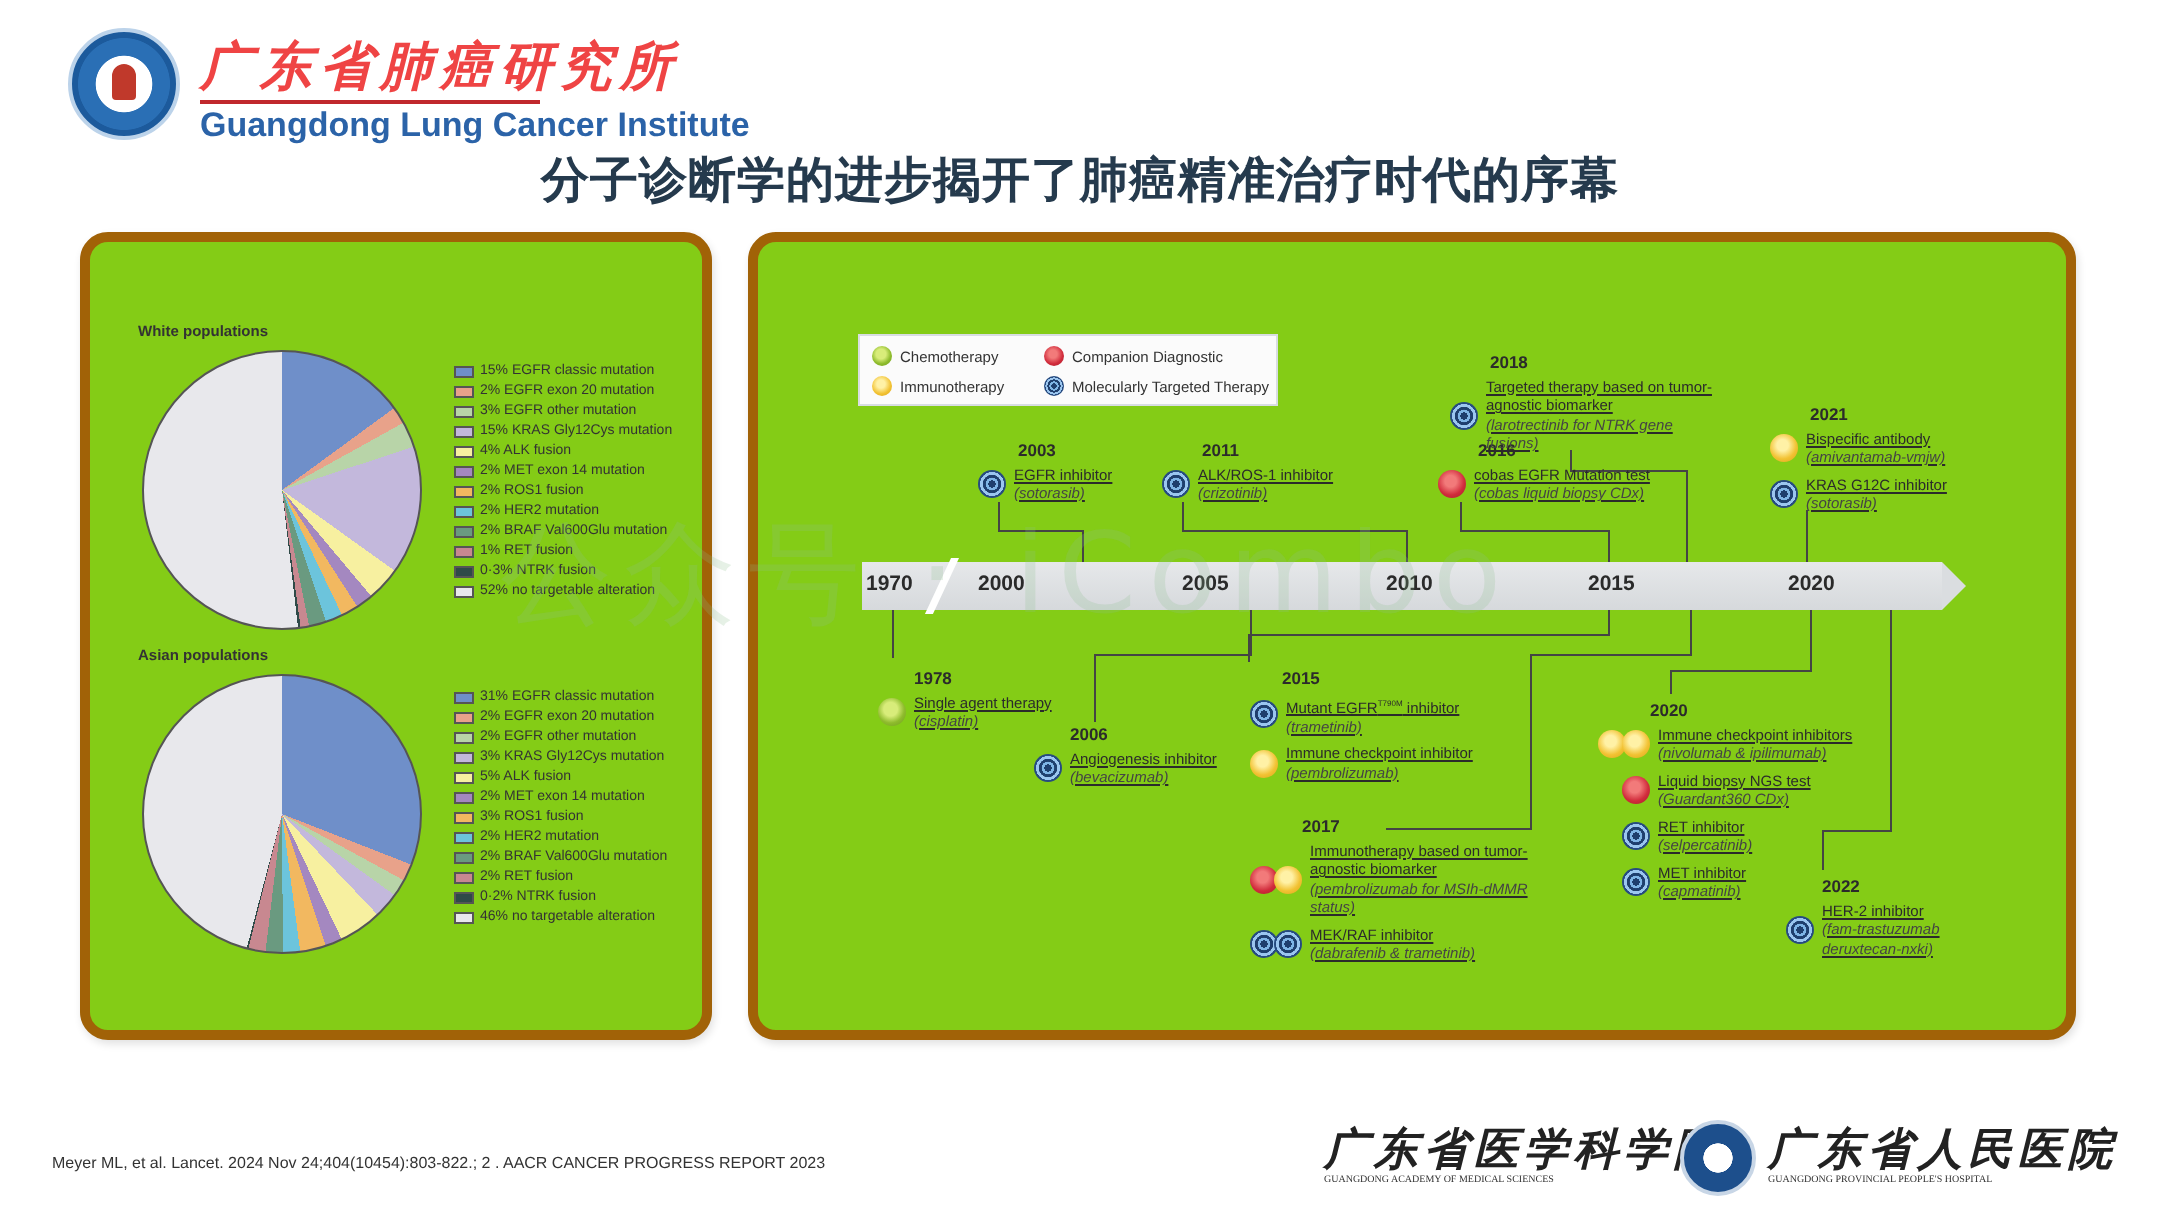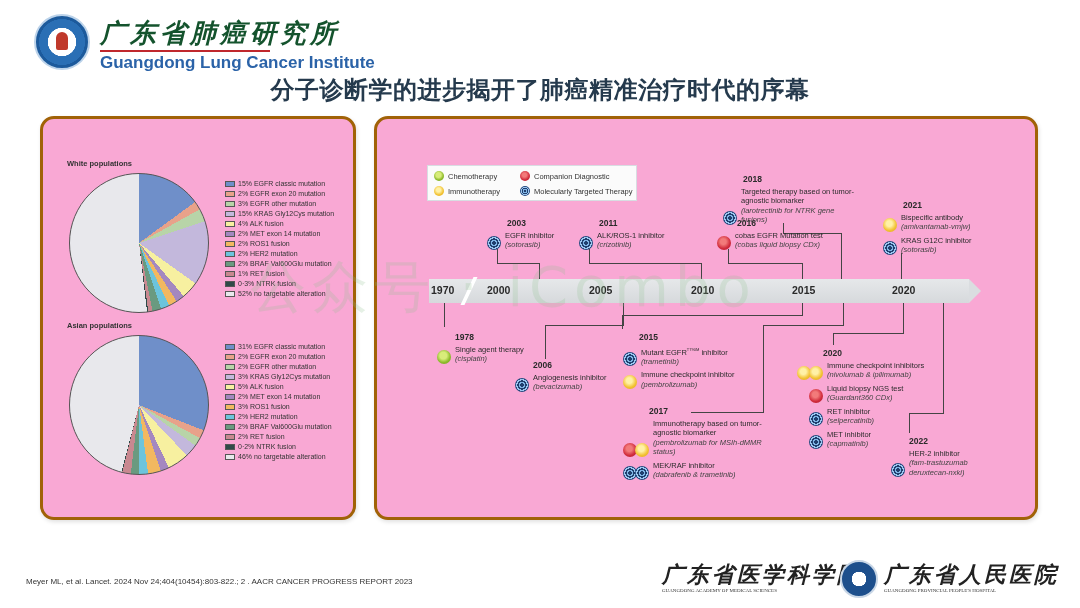--- a/index.html
+++ b/index.html
@@ -6,29 +6,29 @@
   html, body { width: 1080px; height: 608px; background: #ffffff; overflow: hidden; }
   body { position: relative; font-family: "Liberation Sans", sans-serif; color: #222; }
 
   
   .logo { position: absolute; left: 34px; top: 14px; width: 56px; height: 56px; border-radius: 50%;
           background: radial-gradient(circle at 50% 50%, #fff 0 38%, #2a6fb5 39% 62%, #1c5a9c 63% 100%);
           border: 2px solid #bcd3ea; }
   .logo .inner { position: absolute; left: 18px; top: 14px; width: 16px; height: 22px; border-radius: 8px 8px 4px 4px;
           background: #c0392b; border: 2px solid #fff; }
   .inst-cn { position: absolute; left: 100px; top: 16px; font-family: "DejaVu Serif", serif; font-style: italic;
-             font-size: 26px; font-weight: bold; color: #14532d; letter-spacing: 4px; }
+             font-size: 26px; font-weight: bold; color: #ef4444; letter-spacing: 4px; }
   .inst-rule { position: absolute; left: 100px; top: 50px; width: 170px; height: 2px; background: #c0282d; }
   .inst-en { position: absolute; left: 100px; top: 53px; font-size: 17px; font-weight: bold; color: #2b63a8; }
 
   .page-title { position: absolute; left: 0; width: 1080px; top: 74px; text-align: center;
                 font-family: "DejaVu Sans", sans-serif; font-weight: bold; font-size: 24px; color: #253a4d; letter-spacing: 0.5px; }
 
   
-  .panel { position: absolute; border: 3px solid #a16207; border-radius: 14px; background: #f9a8d4;
+  .panel { position: absolute; border: 5px solid #a16207; border-radius: 14px; background: #84cc16;
            box-shadow: 1px 2px 4px rgba(0,0,0,0.12); }
   .panel-left { left: 40px; top: 116px; width: 316px; height: 404px; }
   .panel-right { left: 374px; top: 116px; width: 664px; height: 404px; }
 
   
   .pie-title { position: absolute; font-size: 7.5px; font-weight: bold; color: #333; }
   .pie { position: absolute; width: 140px; height: 140px; border-radius: 50%; border: 1px solid #555; }
   .legend { position: absolute; font-size: 7px; color: #333; line-height: 10px; }
   .legend-row { display: flex; align-items: center; height: 10px; white-space: nowrap; }
   .legend-swatch { width: 10px; height: 6px; border: 1px solid #555; margin-right: 3px; flex: none; }
@@ -45,21 +45,21 @@
 
   .axis { position: absolute; left: 52px; top: 160px; width: 540px; height: 24px;
           background: linear-gradient(#e6e8ea, #d6d9dc); }
   .axis-arrow { position: absolute; left: 592px; top: 160px; width: 0; height: 0;
                 border-top: 12px solid transparent; border-bottom: 12px solid transparent; border-left: 12px solid #dadde0; }
   .axis-break { position: absolute; left: 90px; top: 158px; width: 4px; height: 28px; background: #fff; transform: skewX(-25deg); }
   .year-tick { position: absolute; top: 165px; font-size: 10.5px; font-weight: bold; color: #2a2a2a; }
 
   .event { position: absolute; font-size: 7.5px; color: #2b2b2b; line-height: 9.5px; }
   .event .year { font-weight: bold; font-size: 8.5px; display: block; margin-bottom: 2px; }
-  .event .row { display: flex; align-items: flex-end; margin-bottom: 4px; }
+  .event .row { display: flex; align-items: center; margin-bottom: 4px; text-decoration: underline; }
   .event .icons { display: flex; margin-right: 3px; flex: none; }
   .event .icons .dot { width: 14px; height: 14px; margin-right: -2px; }
   .event .txt { margin-left: 3px; }
   .event .drug { font-style: italic; color: #444; display: block; }
 
   .ln { position: absolute; background: #444; }
 
   .watermark { position: absolute; left: 250px; top: 250px; font-size: 56px; color: rgba(140,190,140,0.22);
                font-family: "DejaVu Sans", sans-serif; letter-spacing: 6px; pointer-events: none; }
 

